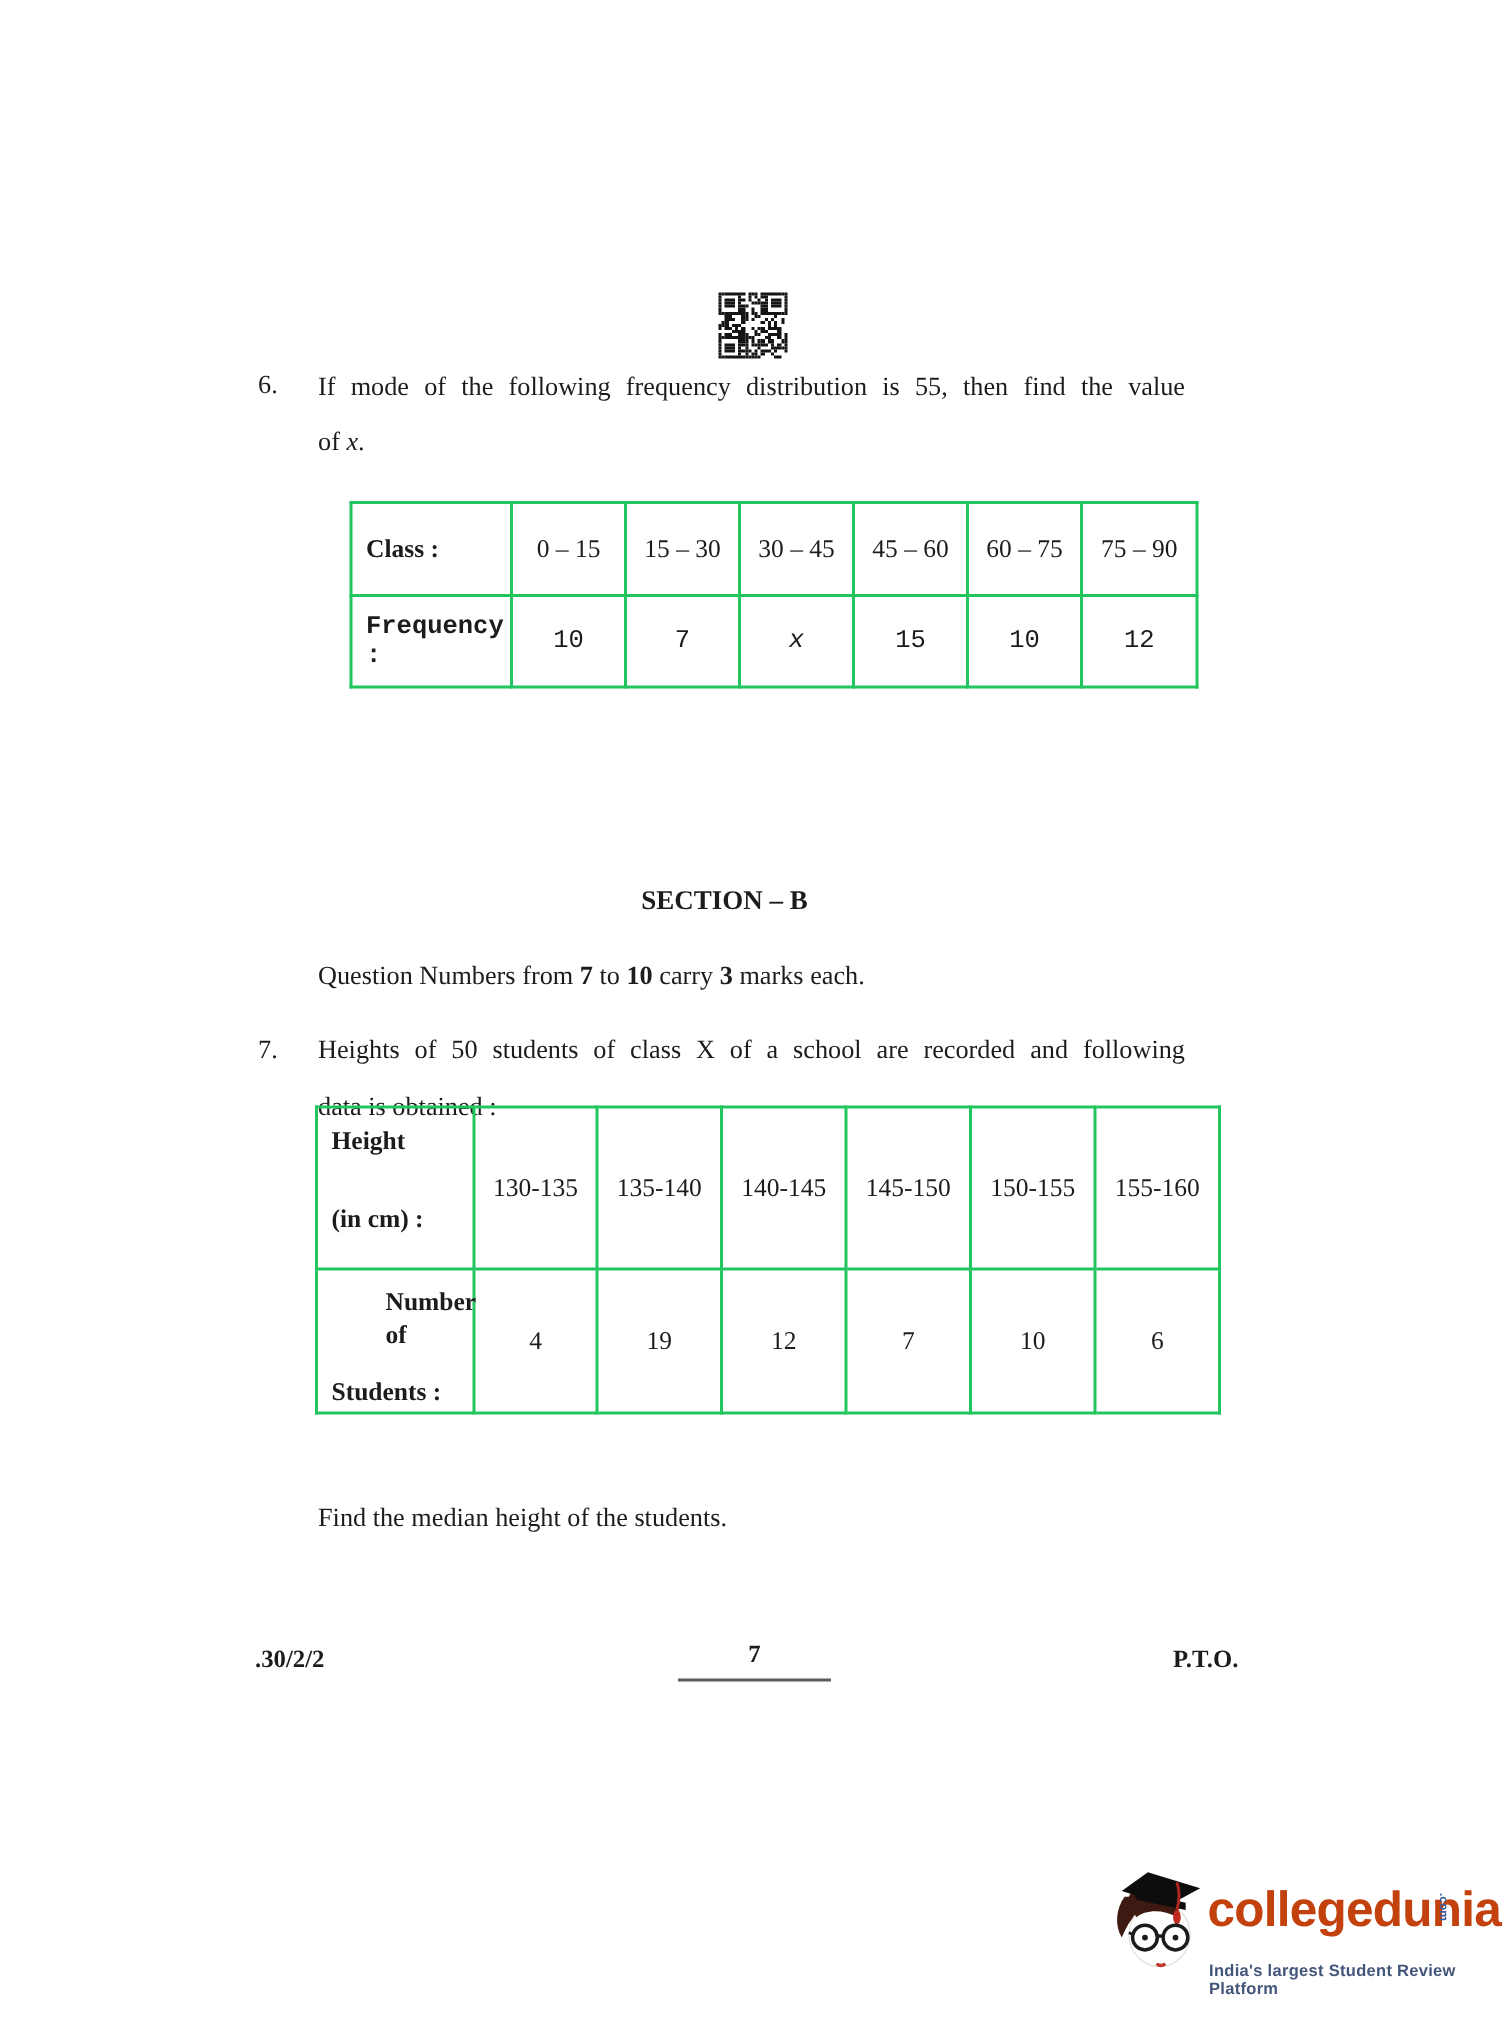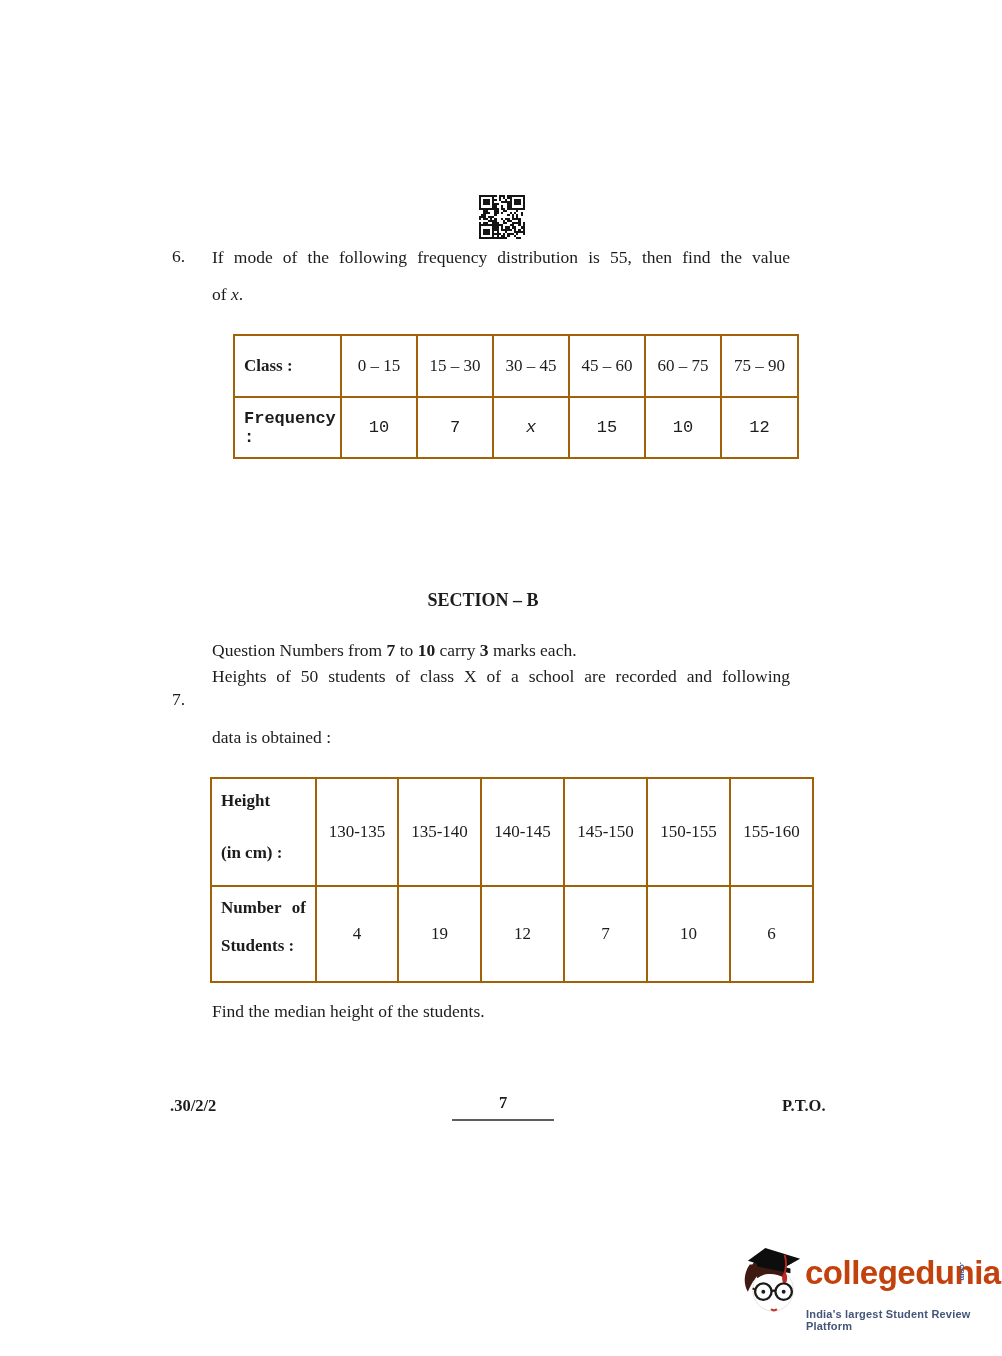--- a/index.html
+++ b/index.html
@@ -14,32 +14,32 @@
       display:grid;grid-template-columns:repeat(21,1fr);grid-template-rows:repeat(21,1fr);}
   .qr .m{background:#151515;}
 
   
   .qnum{position:absolute;left:172px;font-size:17.5px;}
   .qline{position:absolute;left:212px;width:578px;font-size:17.5px;line-height:22px;}
   .jline{text-align:justify;text-align-last:justify;}
 
   
   table{border-collapse:collapse;table-layout:fixed;position:absolute;}
-  td{border:2px solid #a16207;font-size:17px;text-align:center;vertical-align:middle;padding:0;}
+  td{border:2px solid #22c55e;font-size:17px;text-align:center;vertical-align:middle;padding:0;}
   td.lbl{font-weight:bold;text-align:left;padding-left:9px;padding-right:6px;}
   .t1{left:233px;top:334px;width:564px;}
   .t1 tr.r1 td{height:60px;}
   .t1 tr.r2 td{height:59px;font-family:Liberation Mono, monospace;}
-  .t2{left:210px;top:777px;width:602px;}
+  .t2{left:210px;top:737px;width:602px;}
   .t2 tr.r1 td{height:106px;}
   .t2 tr.r2 td{height:94px;}
   .t2 td.lbl{vertical-align:top;}
   .lbl-l1{margin-top:11px;line-height:22px;}
   .lbl-l2{margin-top:30px;line-height:22px;}
-  .lbl2-l1{margin-top:10px;line-height:22px;text-align:justify;text-align-last:justify;padding-right:3px;}
+  .lbl2-l1{margin-top:10px;line-height:22px;text-align:justify;text-align-last:justify;padding-right:3px;margin-left:36px;}
   .lbl2-l2{margin-top:16px;line-height:22px;}
 
   
   .section-heading{position:absolute;left:283px;top:590px;width:400px;text-align:center;
       font-weight:bold;font-size:18px;}
   .instruction{position:absolute;left:212px;top:640px;font-size:17.5px;}
 
   
   .footer-left{position:absolute;left:170px;top:1096px;font-weight:bold;font-size:16.5px;}
   .footer-page{position:absolute;left:452px;top:1093px;width:102px;text-align:center;
@@ -541,21 +541,21 @@
       <td>10</td>
       <td>12</td>
     </tr>
   </tbody>
     </table>
 
   <div class="section-heading">SECTION – B</div>
   <div class="instruction"><span>Question Numbers from </span><span style="font-weight: bold;">7</span><span> to </span><span style="font-weight: bold;">10</span><span> carry </span><span style="font-weight: bold;">3</span><span> marks each.</span></div>
 
   <div class="qnum" style="top:689px;">7.</div>
-  <div class="qline jline" style="top:665px;">Heights of 50 students of class X of a school are recorded and following</div>
+  <div class="qline jline" style="top:688px;">Heights of 50 students of class X of a school are recorded and following</div>
   <div class="qline" style="top:726px;">data is obtained :</div>
 
   <table class="t2">
     <colgroup>
       <col style="width:105px;">
         <col style="width:82px;">
         <col style="width:83px;">
         <col style="width:83px;">
       <col style="width:83px;">
         <col style="width:83px;">

